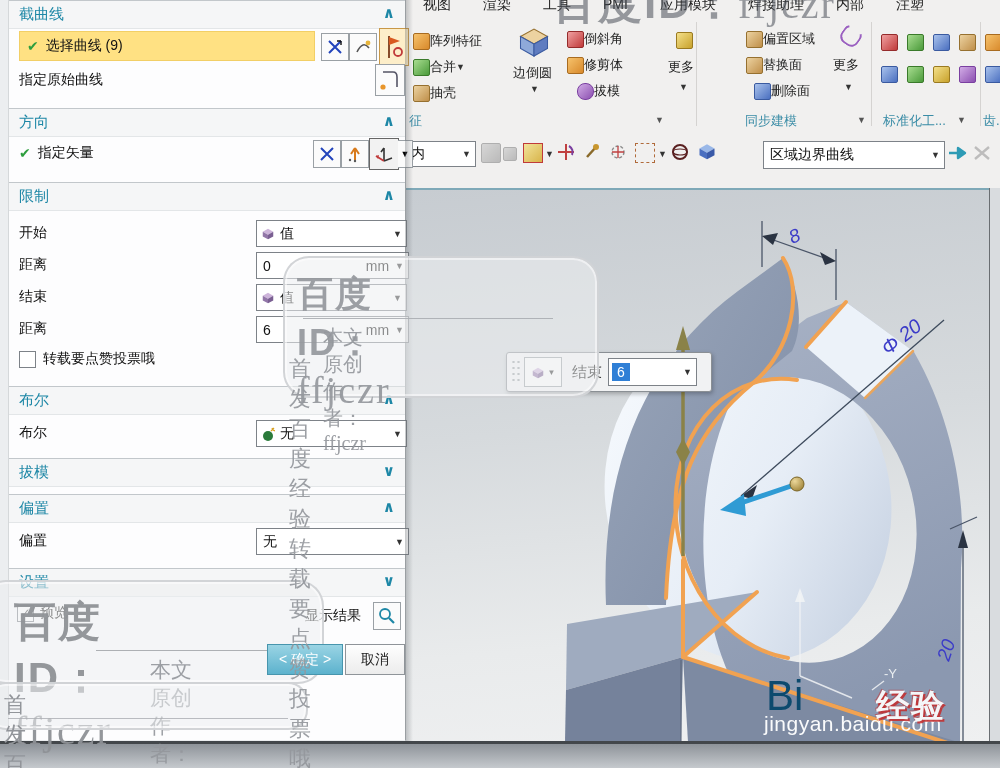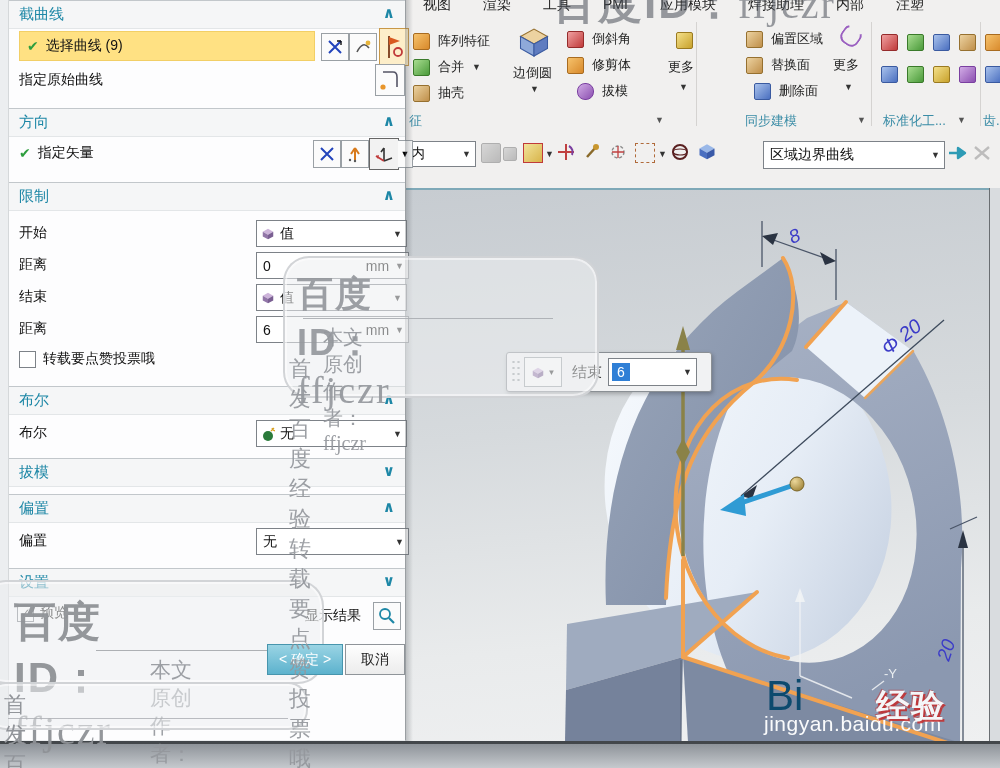--- a/index.html
+++ b/index.html
@@ -29,21 +29,21 @@
   .glbl{font-size:13px;color:#3a8ca6;white-space:nowrap;}
   .vsep{position:absolute;top:22px;height:104px;width:1px;background:#d5d3d1;}
   .ic16{width:15px;height:15px;border-radius:2px;display:inline-block;}
   .ic-or{background:linear-gradient(135deg,#f6c26c,#d8892b);border:1px solid #a86b20;}
   .ic-gr{background:linear-gradient(135deg,#a8dd90,#4a9a3a);border:1px solid #3a7a2a;}
   .ic-bl{background:linear-gradient(135deg,#a9c2ec,#4a6fc0);border:1px solid #3a5aa0;}
   .ic-pu{background:linear-gradient(135deg,#d2ace6,#8b4fb0;);border:1px solid #7a3fa0;background:linear-gradient(135deg,#d2ace6,#8b4fb0);}
   .ic-rd{background:linear-gradient(135deg,#f0a0a0,#c03a3a);border:1px solid #952b2b;}
   .ic-yl{background:linear-gradient(135deg,#f4e08a,#c8a22c);border:1px solid #9a7a20;}
   .ic-tn{background:linear-gradient(135deg,#ecd2a0,#bf8f4a);border:1px solid #96702f;}
-  .rit{position:absolute;display:flex;align-items:center;gap:8px;}
+  .rit{position:absolute;display:flex;align-items:center;gap:0;}
   .car9{font-size:9px;color:#333;}
   
   #selbar{left:405px;top:133px;width:595px;height:55px;background:#f1f0ef;border-bottom:1px solid #c9c7c5;}
   .gico{width:18px;height:18px;border-radius:2px;background:linear-gradient(135deg,#cfcfcf,#a8a8a8);border:1px solid #9a9a9a;opacity:.75;}
   
   #vp{left:405px;top:188px;width:586px;height:553px;background:linear-gradient(175deg,#c7ccd1 0%,#d6dadd 42%,#e9ebec 78%,#eff0f1 100%);border-top:2px solid #7fa9b8;}
   
   .brand-b{color:#0c4a6e;font-weight:normal;font-size:42px;}
   .brand-stamp{color:#f4f6f8;font-weight:bold;font-size:33px;letter-spacing:2px;text-shadow:2px 2px 0 rgba(198,42,42,.85),-1px -1px 0 rgba(198,42,42,.5);}
   .brand-site{color:#fafbfc;font-size:21px;letter-spacing:.5px;}

